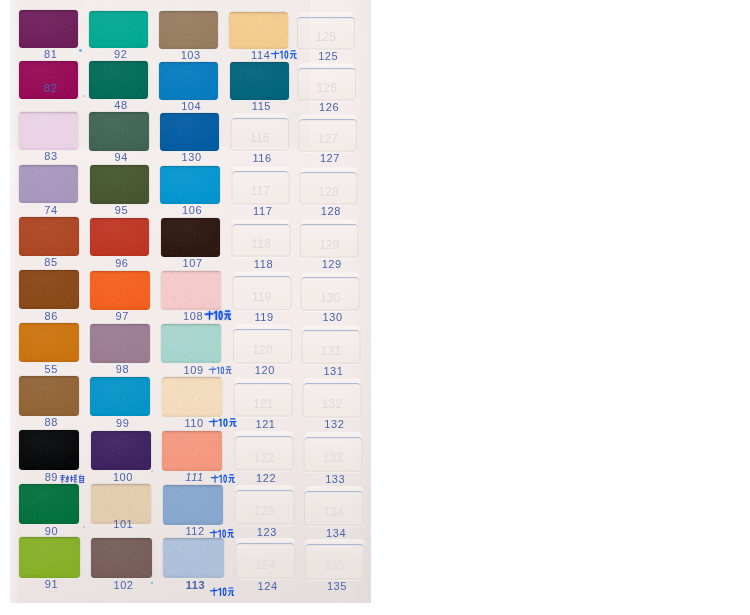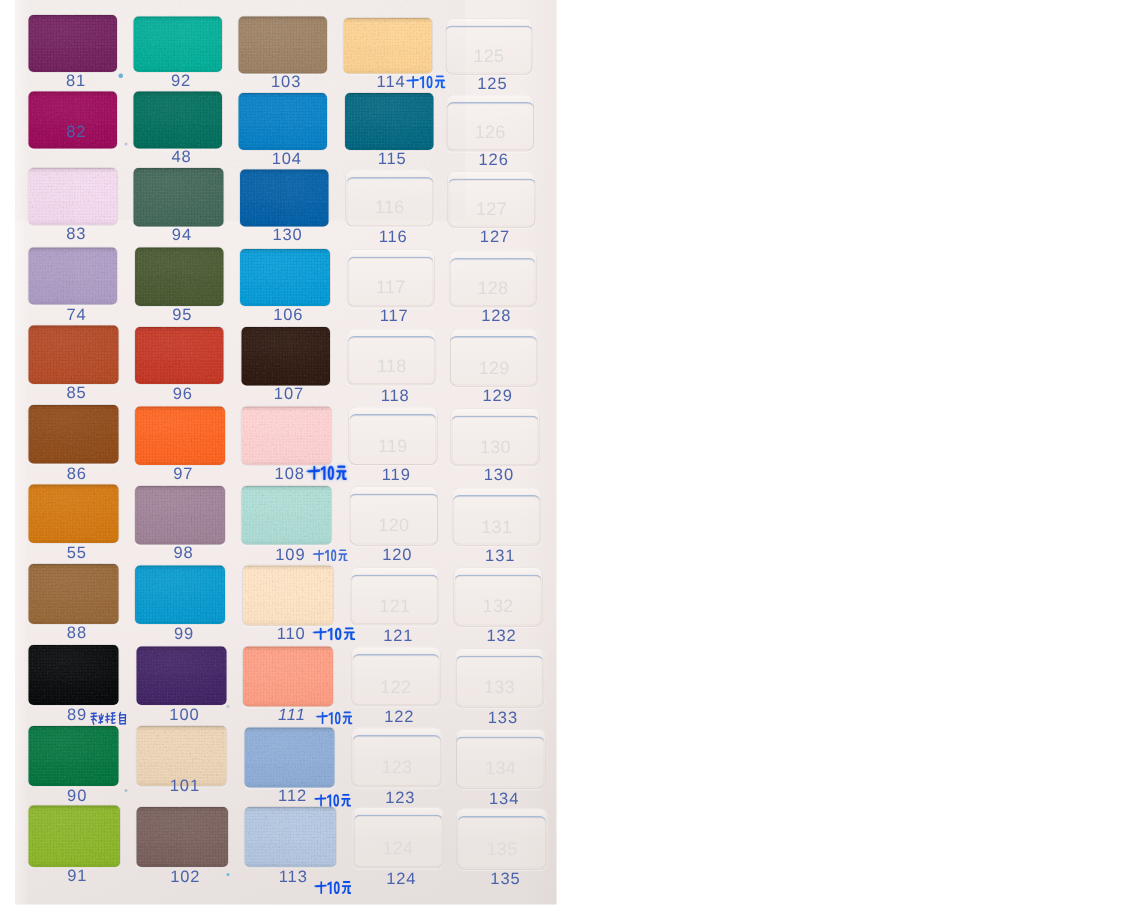--- a/index.html
+++ b/index.html
@@ -434,21 +434,21 @@
     <div class="cell" style="left:153.45px;top:540.90px;width:60.59px;height:40.50px">
       <div class="sw" style="width: 60.59px; height: 40.5px; background-color: rgb(181, 200, 226);">
           <div class="swtex">
             <svg class="wvsvg">
               <rect width="100%" height="100%" filter="url(#wvD)"></rect>
               <rect width="100%" height="100%" filter="url(#wvL)"></rect>
             </svg>
           </div>
         </div>
     </div>
-    <div class="lbl" style="left: 143.45px; top: 583.2px; width: 84.59px; color: rgb(74, 99, 171);">113</div>
+    <div class="lbl" style="left: 143.45px; top: 583.2px; width: 84.59px; color: rgb(74, 99, 171); font-weight: bold;">113</div>
     <div class="cell" style="left:219.50px;top:14.50px;width:58.90px;height:37.60px">
       <div class="sw" style="width: 58.9px; height: 37.6px; background-color: rgb(255, 212, 147);">
           <div class="swtex">
             <svg class="wvsvg">
               <rect width="100%" height="100%" filter="url(#wvD)"></rect>
               <rect width="100%" height="100%" filter="url(#wvL)"></rect>
             </svg>
           </div>
         </div>
     </div>

